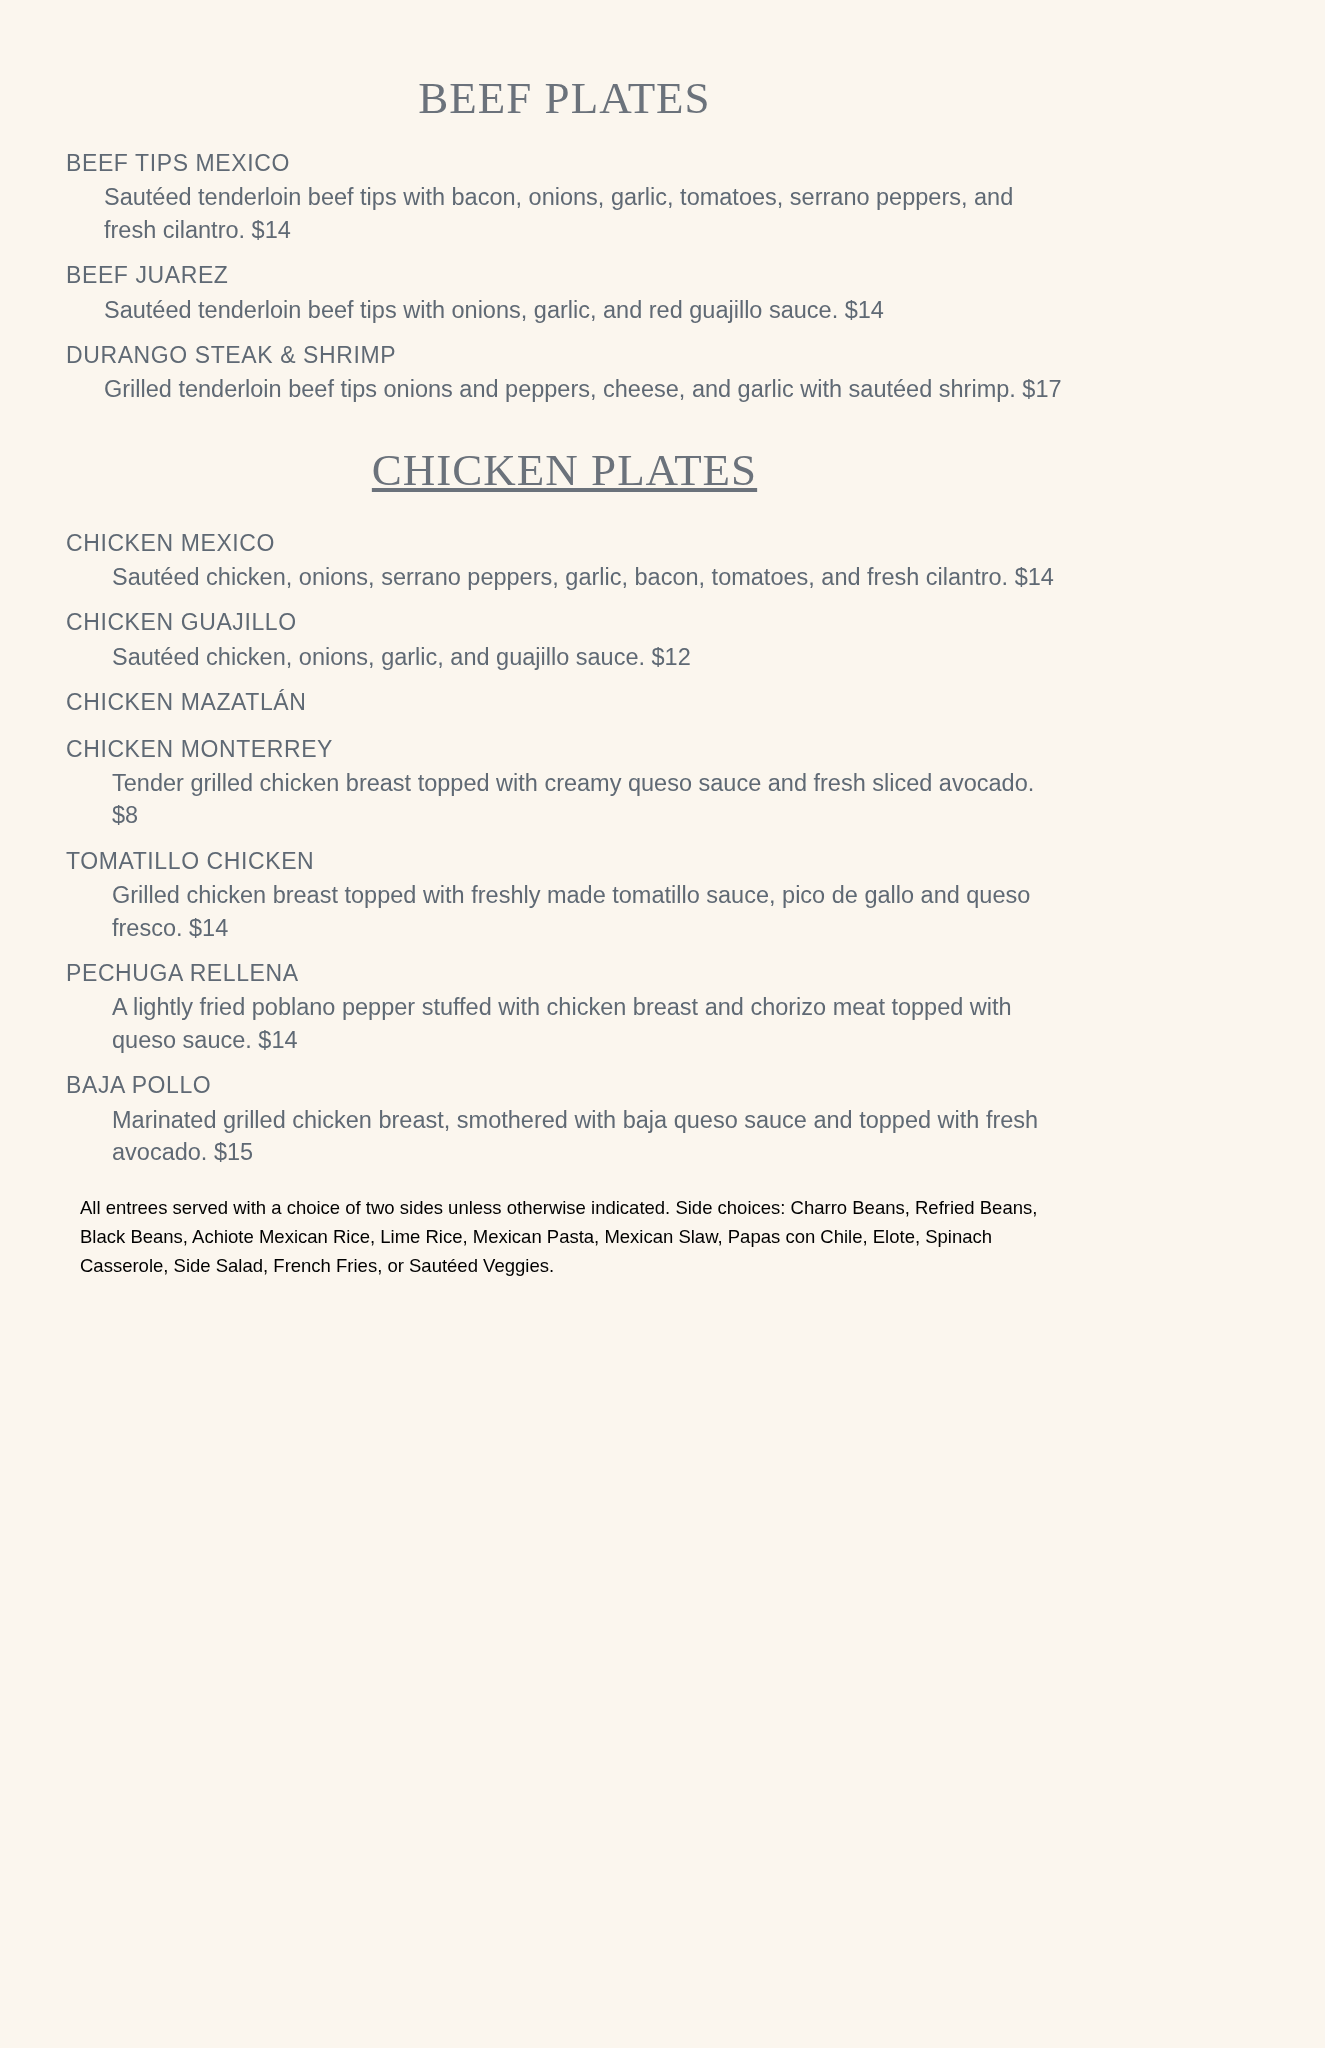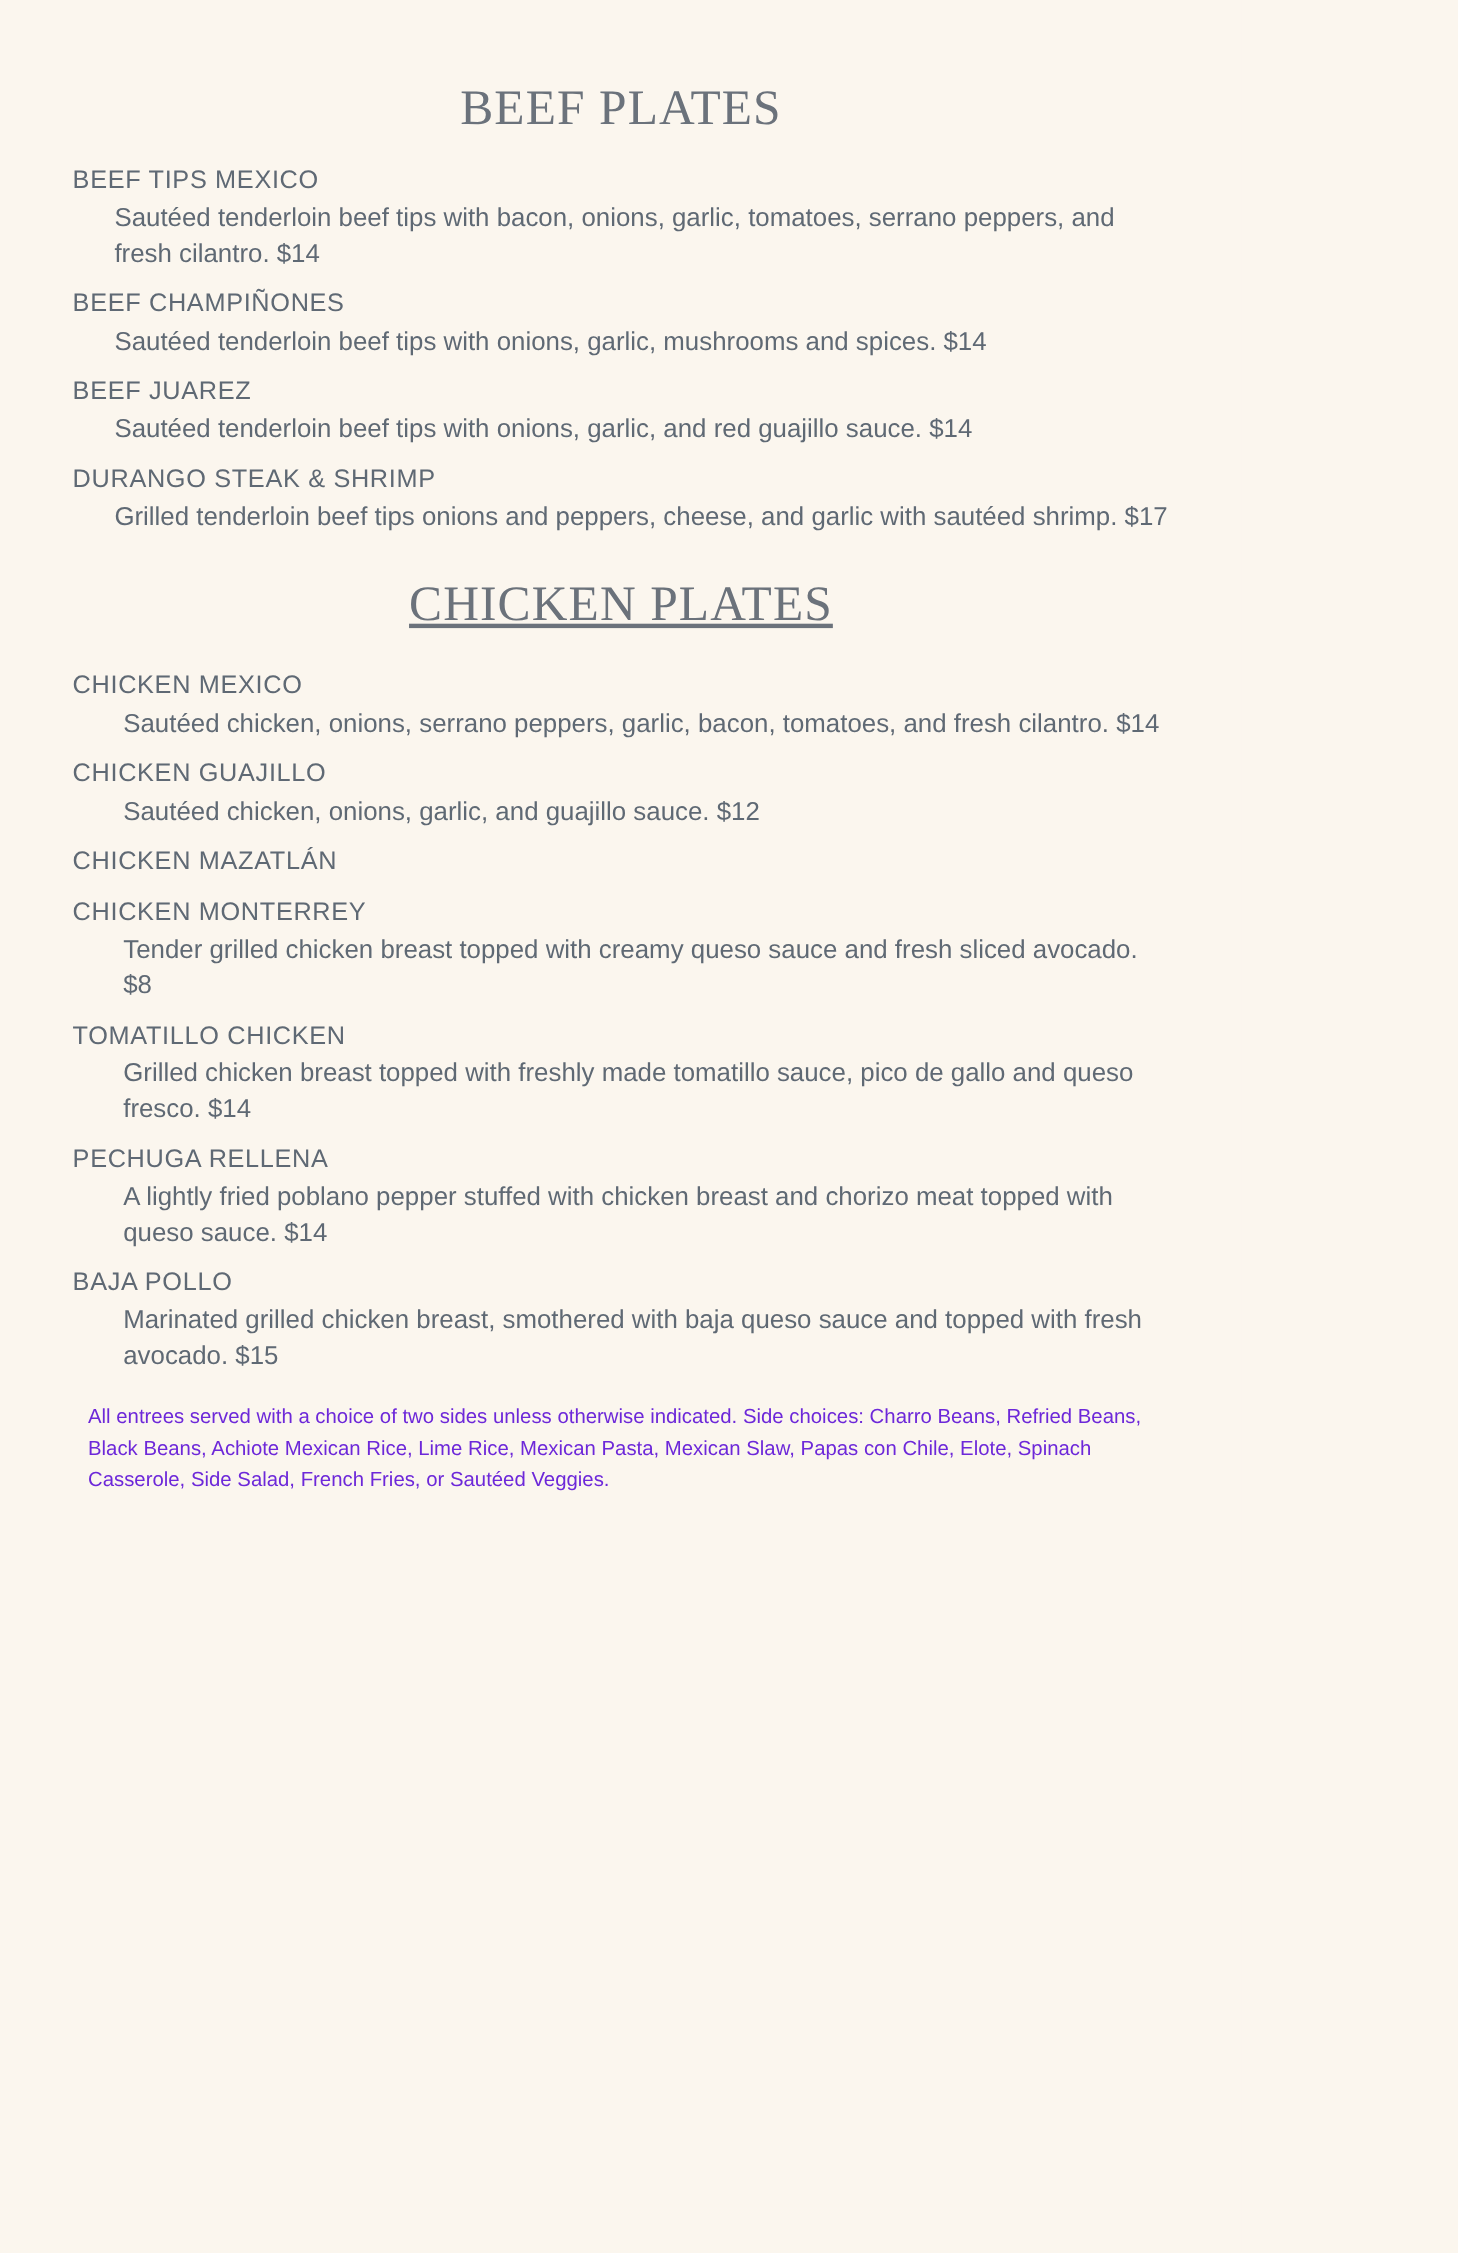--- a/index.html
+++ b/index.html
@@ -70,39 +70,35 @@
   .chicken .menu-item {
     margin-bottom: 12px;
   }
   .chicken .item-desc {
     margin-left: 46px;
   }
   .footnote {
     margin: 26px 0 0 14px;
     font-size: 18.5px;
     line-height: 1.55;
-    color: #6d28d9;
+    color: #000000;
     max-width: 1150px;
   }
 </style>
 </head>
 <body>
 
 <div class="page">
 
   <h1 class="section-title" id="beef-title">BEEF PLATES</h1>
 
   <ul class="menu-list beef">
     <li class="menu-item">
       <div class="item-name">BEEF TIPS MEXICO</div>
       <div class="item-desc">Sautéed tenderloin beef tips with bacon, onions, garlic, tomatoes, serrano peppers, and fresh cilantro. $14</div>
-    </li>
-    <li class="menu-item">
-      <div class="item-name">BEEF CHAMPIÑONES</div>
-      <div class="item-desc">Sautéed tenderloin beef tips with onions, garlic, mushrooms and spices. $14</div>
     </li>
     <li class="menu-item">
       <div class="item-name">BEEF JUAREZ</div>
       <div class="item-desc">Sautéed tenderloin beef tips with onions, garlic, and red guajillo sauce. $14</div>
     </li>
     <li class="menu-item">
       <div class="item-name">DURANGO STEAK &amp; SHRIMP</div>
       <div class="item-desc">Grilled tenderloin beef tips onions and peppers, cheese, and garlic with sautéed shrimp. $17</div>
     </li>
   </ul>

